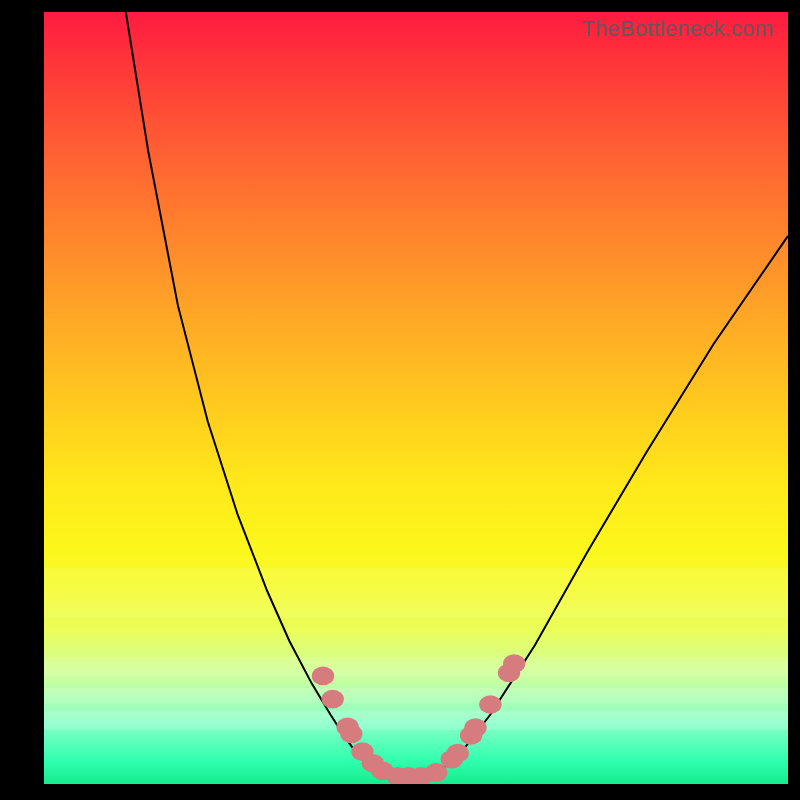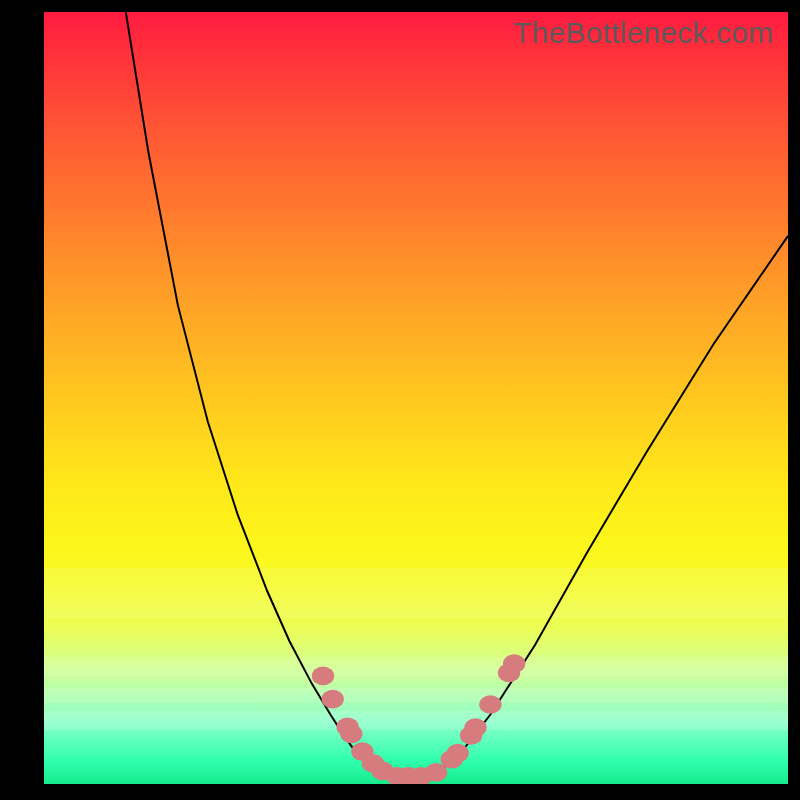--- a/index.html
+++ b/index.html
@@ -45,21 +45,21 @@
     position: absolute;
     left: 0;
     width: 100%;
     background: rgba(255,255,255,0.10);
   }
   .watermark {
     position: absolute;
     top: 4px;
     right: 14px;
     color: #5a5a5a;
-    font-size: 30px;
+    font-size: 22px;
     font-weight: 500;
     letter-spacing: 0.2px;
     user-select: none;
   }
   svg.curves {
     position: absolute;
     left: 0; top: 0;
     width: 100%;
     height: 100%;
   }

